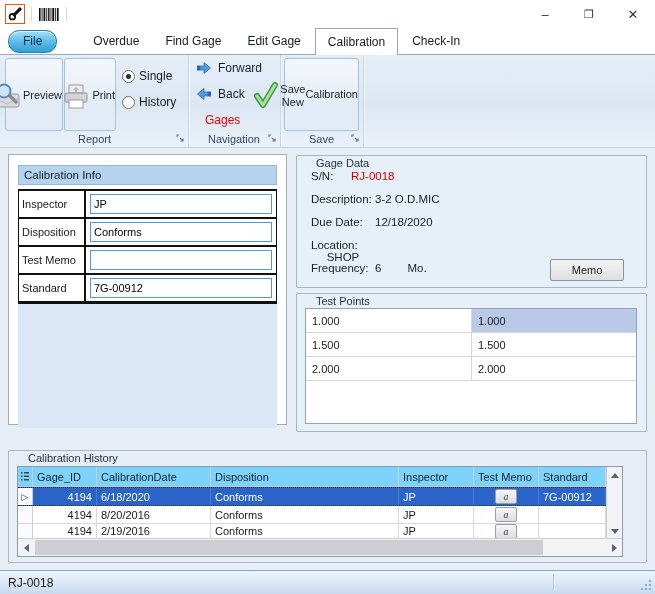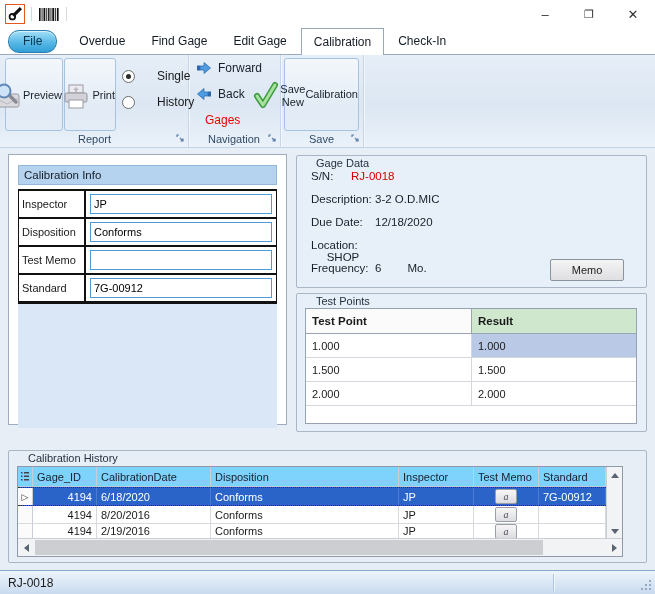--- a/index.html
+++ b/index.html
@@ -10,32 +10,32 @@
   }
   
   .titlebar{position:absolute;left:0;top:0;width:655px;height:28px;background:#fff;display:flex;align-items:center;}
   .app-icon-box{width:18px;height:18px;margin-left:5px;border:1px solid #e2571c;background:#fff;display:flex;align-items:center;justify-content:center;}
   .qat-sep{width:1px;height:14px;background:#d9d9d9;margin:0 6px;}
   .win-controls{position:absolute;right:0;top:0;height:28px;display:flex;}
   .win-btn{width:44px;height:28px;display:flex;align-items:center;justify-content:center;color:#333;font-size:13px;}
   
   .tabrow{position:absolute;left:0;top:28px;width:655px;height:27px;background:#fff;border-bottom:1px solid #9aabbe;display:flex;align-items:center;padding-left:8px;box-sizing:border-box;}
   .tab{padding:0 12px;margin-right:2px;height:26px;line-height:26px;font-size:12px;color:#141c26;}
-  .tab-file{height:21px;line-height:21px;padding:0 14px;margin-right:10px;border:1px solid #2e7cab;border-radius:11px;
+  .tab-file{height:21px;line-height:21px;padding:0 14px;margin-right:24px;border:1px solid #2e7cab;border-radius:11px;
     background:linear-gradient(180deg,#a5e0f7 0%,#58b8e6 55%,#31a0d8 100%);color:#07344d;box-shadow:inset 0 1px 0 #d6f1fc;}
   .tab-active{align-self:flex-end;height:26px;line-height:26px;margin-bottom:-1px;background:#fff;border:1px solid #97a7b8;border-bottom:none;z-index:2;}
   
   .ribbon{position:absolute;left:0;top:55px;width:655px;height:93px;box-sizing:border-box;
     background:linear-gradient(180deg,#e6eef7 0%,#dce7f3 55%,#eaf1f9 100%);border-bottom:1px solid #c2d4e6;}
   .rgroup{position:absolute;top:0;height:92px;border-right:1px solid #c6d6e8;box-shadow:1px 0 0 #f3f8fc;}
   .rgroup-label{position:absolute;left:0;right:0;bottom:2px;text-align:center;font-size:11px;color:#2f4a66;}
   .launcher{position:absolute;right:3px;bottom:4px;width:9px;height:9px;}
   .big-btn{position:absolute;border:1px solid #a5c3e2;border-radius:3px;display:flex;flex-direction:row;align-items:center;justify-content:flex-end;background:linear-gradient(180deg,rgba(255,255,255,.55),rgba(255,255,255,0));}
   .big-btn .lbl{font-size:11px;color:#17212b;margin-top:2px;text-align:center;line-height:13px;}
-  .radio-item{position:absolute;display:flex;align-items:center;gap:22px;}
+  .radio-item{position:absolute;display:flex;align-items:center;gap:4px;}
   .radio{width:11px;height:11px;border:1px solid #6d6d6d;border-radius:50%;background:#fff;display:flex;align-items:center;justify-content:center;}
   .radio .dot{width:5px;height:5px;border-radius:50%;background:#2b2b2b;}
   .nav-item{position:absolute;display:flex;align-items:center;gap:6px;font-size:12px;color:#17212b;}
   .gages-label{position:absolute;left:17px;top:58px;color:#ee0000;font-size:12px;}
   
   .main{position:absolute;left:0;top:148px;width:655px;height:422px;background:#e8eef5;}
   
   .left-panel{position:absolute;left:8px;top:6px;width:279px;height:271px;background:#fff;border:1px solid #9facbc;box-sizing:border-box;}
   .ci-header{margin:10px 9px 4px 9px;height:18px;line-height:18px;background:#b5d3ef;border:1px solid #93b8da;padding-left:5px;font-size:11.5px;color:#141c26;}
   .ci-table{margin:0 9px;border:1px solid #111;border-top-width:2px;}
@@ -285,24 +285,20 @@
       <span class="gd-label">Frequency:</span>
       <span>6</span>
       <span class="gd-unit">Mo.</span>
     </div>
     <div class="memo-btn">Memo</div>
   </div>
 
   <div class="groupbox" style="left:296px;top:145px;width:351px;height:139px;text-align:right;">
     <div class="groupbox-title">Test Points</div>
     <div class="tp-table">
-      <div class="tp-hrow">
-        <div class="tp-hcell point">Test Point</div>
-        <div class="tp-hcell result">Result</div>
-      </div>
       <div class="tp-row">
         <div class="tp-cell point">1.000</div>
         <div class="tp-cell result tp-sel">1.000</div>
       </div>
       <div class="tp-row">
         <div class="tp-cell point">1.500</div>
         <div class="tp-cell result">1.500</div>
       </div>
       <div class="tp-row">
         <div class="tp-cell point">2.000</div>

